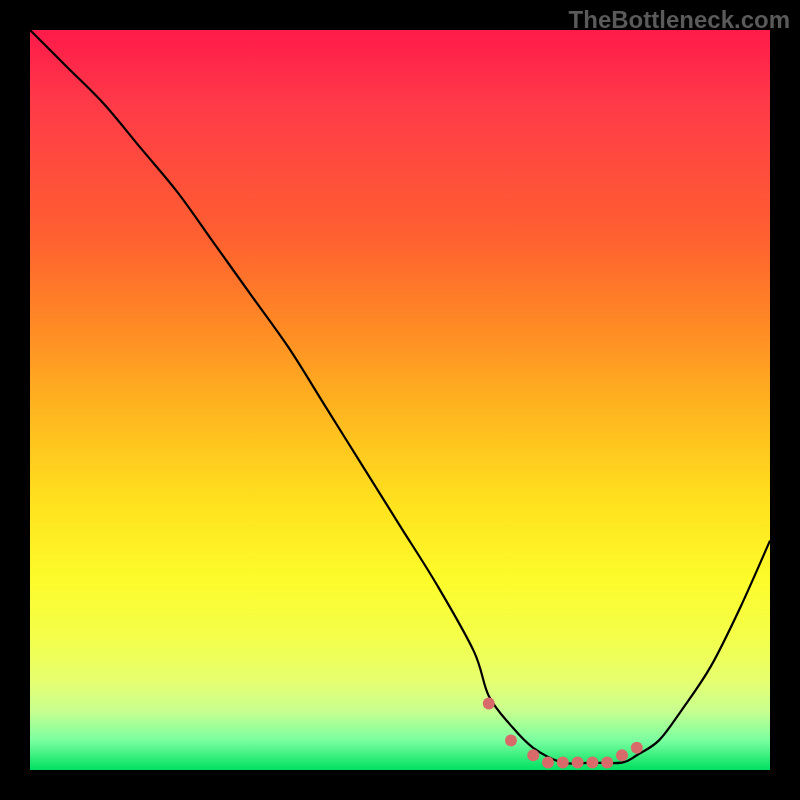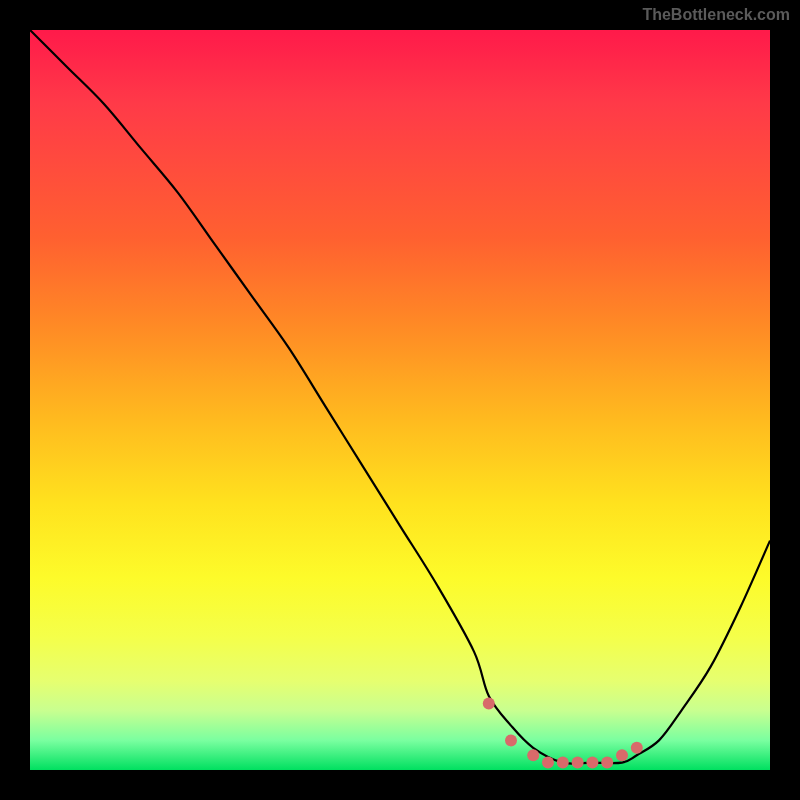--- a/index.html
+++ b/index.html
@@ -1,17 +1,17 @@
 <!DOCTYPE html>
 <html><head>
 <meta charset="utf-8">
 <style>
   * { margin: 0; padding: 0; box-sizing: border-box; }
   body { width: 800px; height: 800px; background: #000; position: relative; font-family: Arial, sans-serif; }
-  .watermark { position: absolute; top: 6px; right: 10px; color: #5a5a5a; font-size: 16px; font-weight: bold; z-index: 10; }
+  .watermark { position: absolute; top: 6px; right: 10px; color: #5a5a5a; font-size: 24px; font-weight: bold; z-index: 10; }
   .plot-area { position: absolute; left: 30px; top: 30px; width: 740px; height: 740px; }
   .gradient-bg { position: absolute; inset: 0; background: linear-gradient(to bottom,
       #ff1a4a 0%,
       #ff3a48 10%,
       #ff6030 28%,
       #ff8a25 40%,
       #ffb81f 52%,
       #ffe21e 64%,
       #fdfb2a 74%,
       #f4ff4a 82%,

